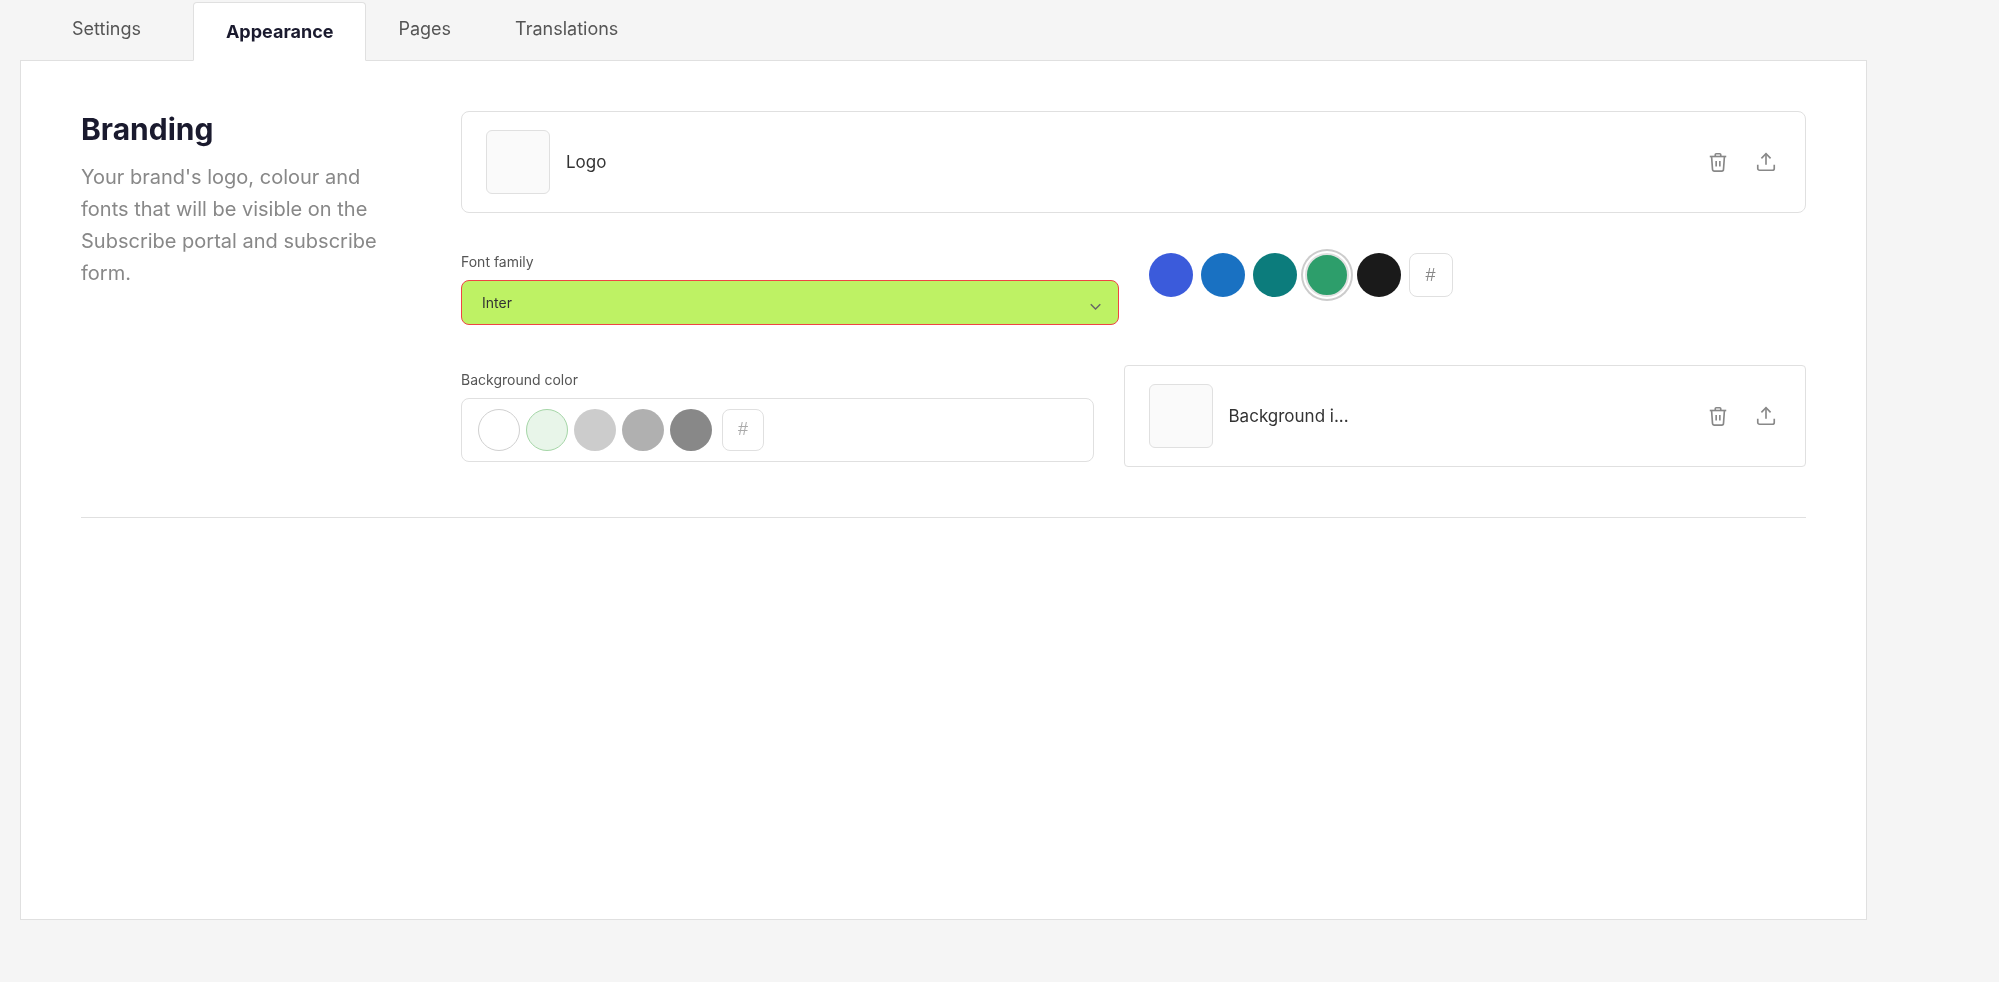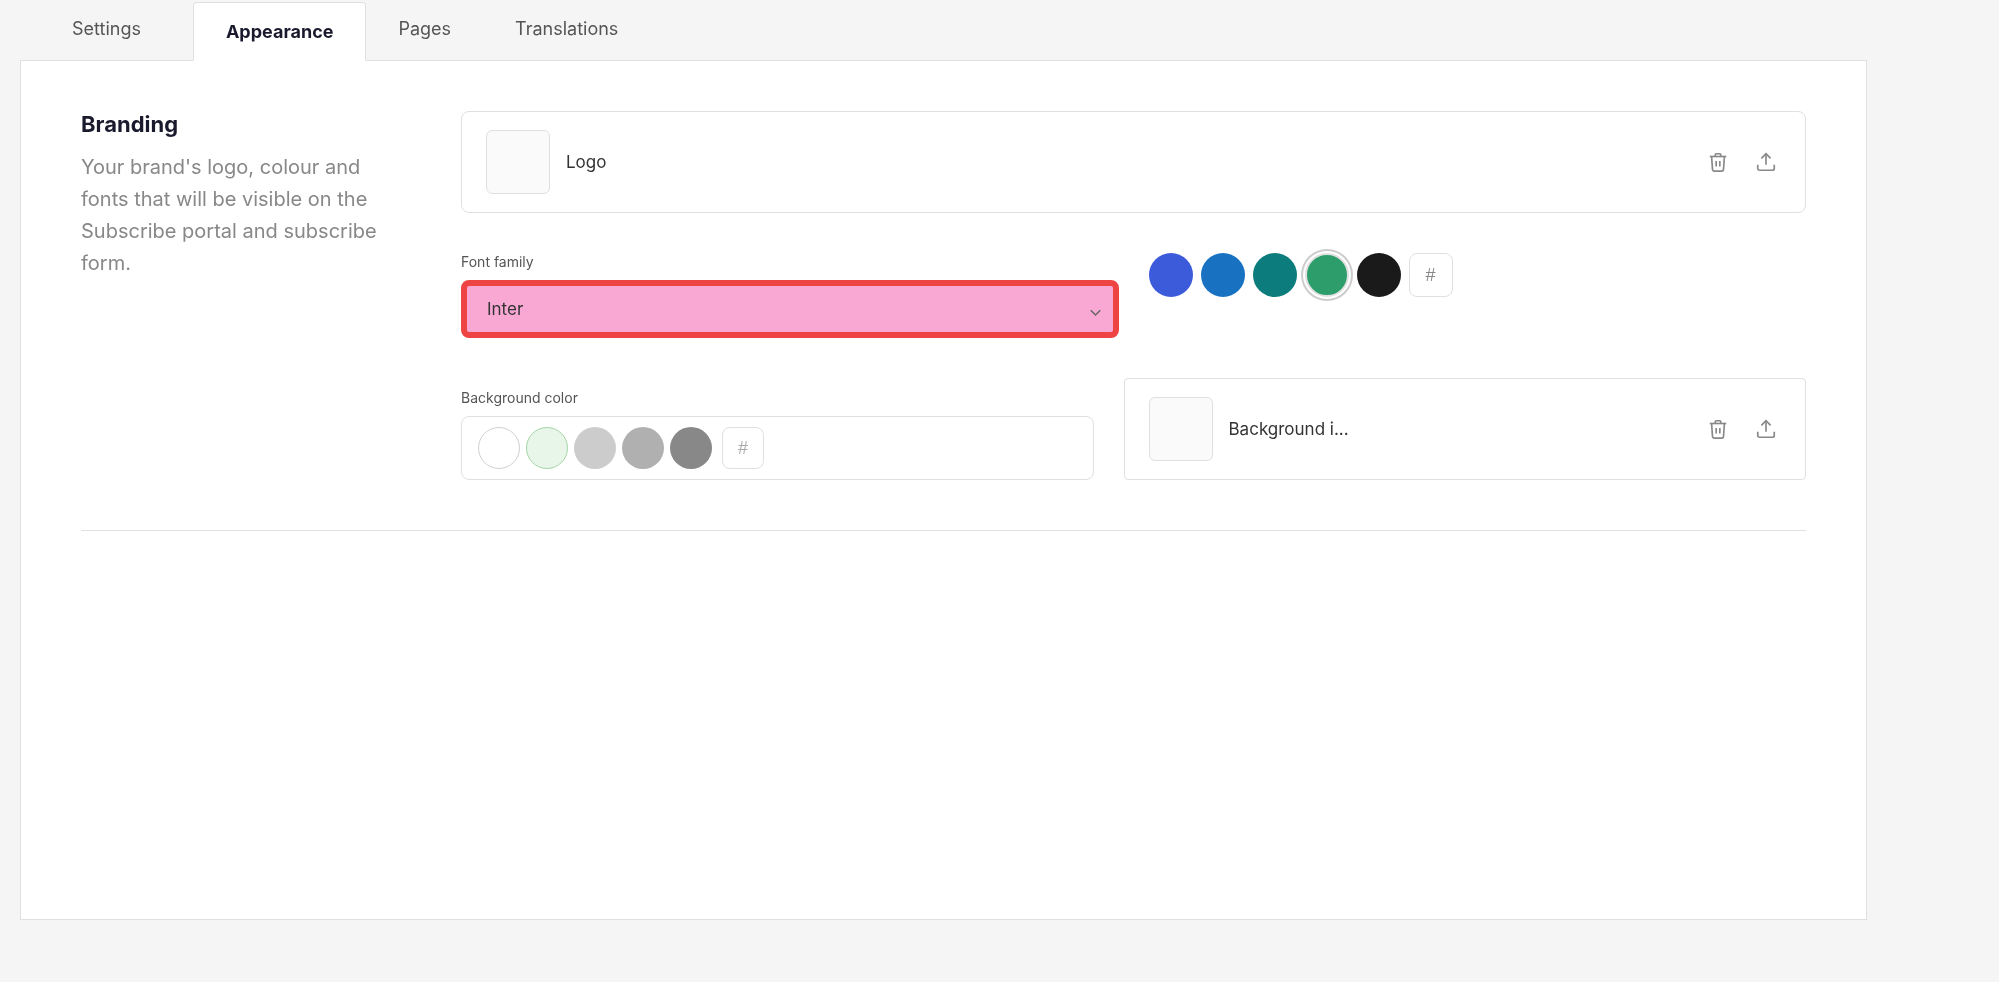--- a/index.html
+++ b/index.html
@@ -67,21 +67,21 @@
       gap: 60px;
       align-items: flex-start;
     }
 
     .branding-description {
       width: 320px;
       flex-shrink: 0;
     }
 
     .branding-title {
-      font-size: 22px;
+      font-size: 30px;
       font-weight: 700;
       color: #1a1a2e;
       margin-bottom: 14px;
     }
 
     .branding-desc-text {
       font-size: 20px;
       color: #888;
       line-height: 1.6;
     }
@@ -161,25 +161,25 @@
       margin-bottom: 10px;
     }
 
     .font-select-wrapper {
       position: relative;
     }
 
     .font-select-wrapper select {
       width: 100%;
       padding: 13px 20px;
-      border: 6px solid #ef4444;
+      border: 1px solid #ef4444;
       border-radius: 8px;
-      font-size: 17px;
+      font-size: 14px;
       color: #333;
-      background: #f9a8d4;
+      background: #bef264;
       appearance: none;
       cursor: pointer;
       font-family: inherit;
       outline: none;
     }
 
     .font-select-wrapper .chevron {
       position: absolute;
       right: 16px;
       top: 50%;
@@ -223,21 +223,21 @@
       align-items: center;
       justify-content: center;
       font-size: 18px;
       color: #888;
     }
 
     
     .bg-color-row {
       display: flex;
       gap: 30px;
-      align-items: flex-end;
+      align-items: center;
     }
 
     .bg-control-group {
       flex: 1;
     }
 
     .bg-swatches-box {
       border: 1px solid #e0e0e0;
       border-radius: 8px;
       padding: 10px 16px;

